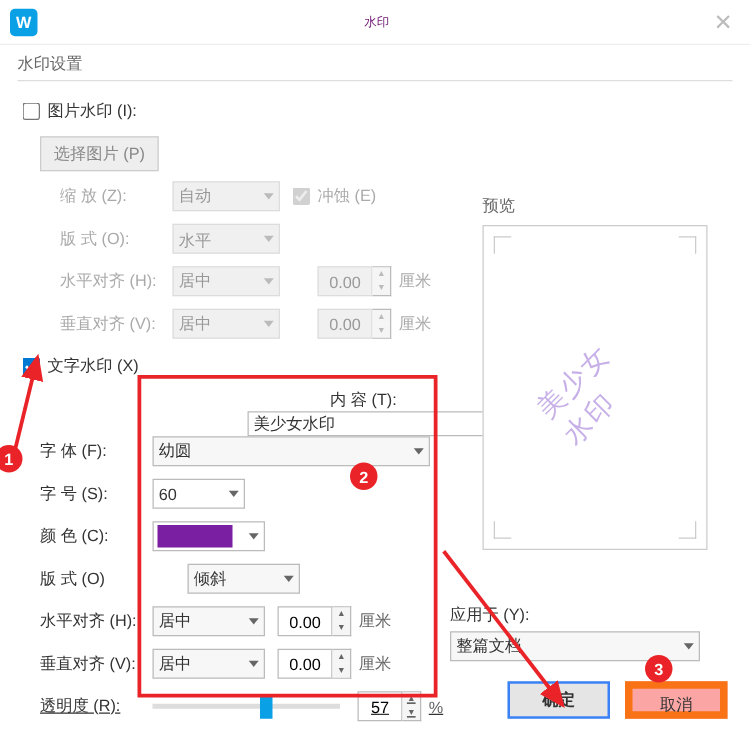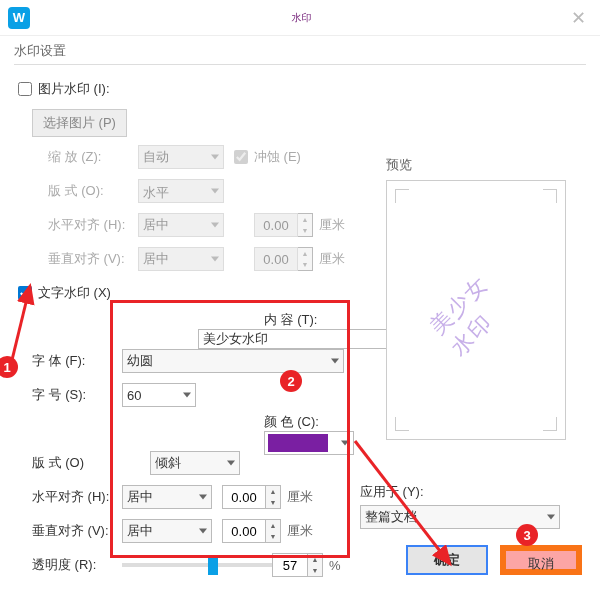--- a/index.html
+++ b/index.html
@@ -133,21 +133,21 @@
         <span class="arrow"></span>
       </div>
   </div>
   <div class="row" style="padding-left:18px;">
     <span class="lbl">字  号 (S):</span>
     <div class="combo" style="width:74px;">
         <span>60</span>
         <span class="arrow"></span>
       </div>
   </div>
-  <div class="row" style="padding-left:18px;flex-direction:column;">
+  <div class="row" style="padding-left:18px;">
     <span class="lbl">颜  色 (C):</span>
     <div class="combo" style="width:90px;padding:2px 18px 2px 3px;">
         <div class="color-swatch"></div>
         <span class="arrow"></span>
       </div>
   </div>
   <div class="row" style="padding-left:18px;">
     <span class="lbl">版  式 (O)</span>
     <div class="combo" style="width:90px;background:#f7f7f7;margin-left:28px;">
         <span>倾斜</span>
@@ -177,26 +177,26 @@
       </div>
     <div class="spin" style="margin-left:10px;">
       <input value="0.00" style="">
         <div class="spin-btns">
           <span>▲</span>
           <span>▼</span>
         </div>
     </div>
     <span class="unit">厘米</span>
   </div>
-  <div class="row" style="padding-left:18px;">
+  <div class="row" style="padding-left:18px;text-decoration:underline;">
     <span class="lbl">透明度 (R):</span>
     <div class="slider">
         <div class="slider-thumb" style="left:57%;"></div>
       </div>
-    <div class="spin" style="">
+    <div class="spin" style="margin-left:14px;">
       <input style="width: 36px;" value="57">
         <div class="spin-btns">
           <span>▲</span>
           <span>▼</span>
         </div>
     </div>
     <span class="unit">%</span>
   </div>
 
   <div class="preview-box">

